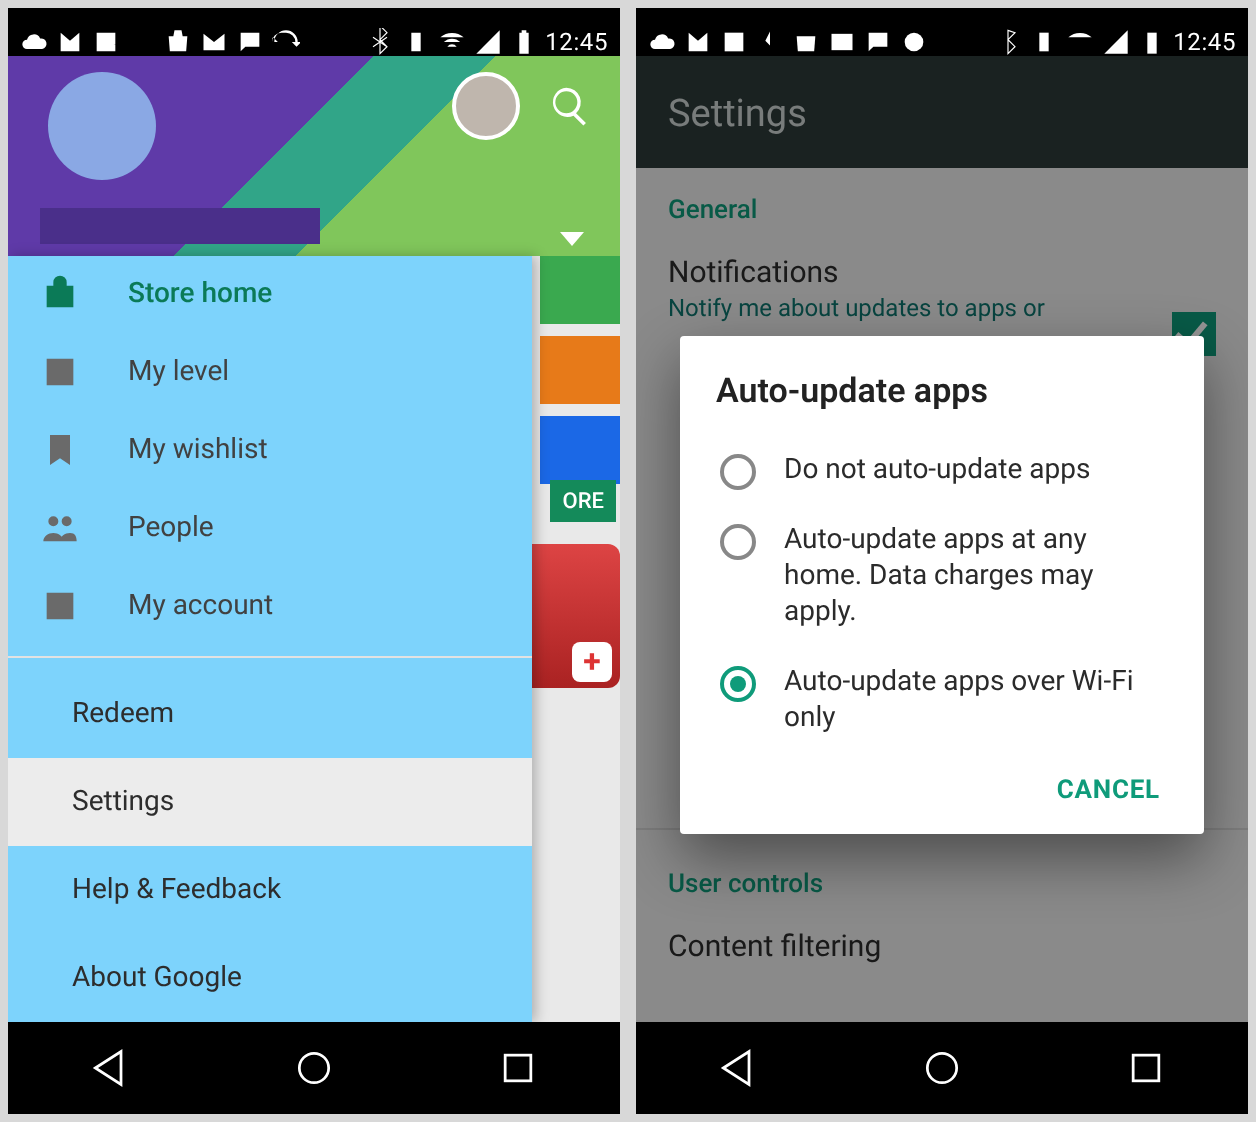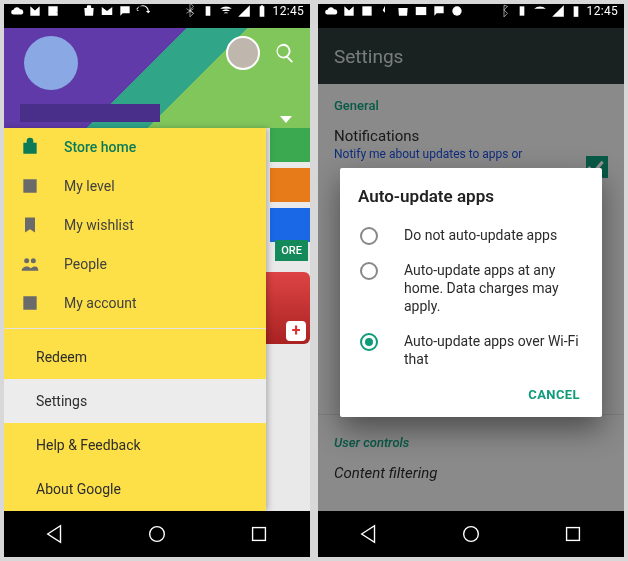--- a/index.html
+++ b/index.html
@@ -10,21 +10,21 @@
     height: 561px;
     overflow: hidden;
     display: flex;
     gap: 8px;
     padding: 4px;
   }
   .phone { position: relative; width: 308px; height: 553px; background:#000; overflow:hidden; }
 
   
   .statusbar {
-    height: 24px; background:#000; color:#fff; display:flex; align-items:flex-start;
+    height: 24px; background:#000; color:#fff; display:flex; align-items:flex-end;
     font-size:12px; padding:0 6px; gap:4px;
   }
   .statusbar .left { display:flex; gap:4px; }
   .statusbar .right { margin-left:auto; display:flex; gap:4px; align-items:center;}
   .statusbar svg { width:14px; height:14px; fill:#fff; }
   .clock { font-size:12px; letter-spacing:0.3px; }
 
   
   .navbar {
     position:absolute; bottom:0; left:0; right:0; height:46px; background:#000;
@@ -71,21 +71,21 @@
     background:linear-gradient(#d44,#a22); border-radius:6px;
   }
   .game-cross {
     position:absolute; top:293px; right:4px; width:20px; height:20px;
     border-radius:4px; background:#fff; color:#d33; font-weight:700;
     text-align:center; line-height:20px; font-size:16px;
   }
 
   .drawer {
     position:absolute; top:100px; left:0; width:262px; bottom:0;
-    background:#fde047; box-shadow:2px 0 6px rgba(0,0,0,.25);
+    background:#7dd3fc; box-shadow:2px 0 6px rgba(0,0,0,.25);
     display:flex; flex-direction:column;
   }
   .d-item {
     display:flex; align-items:center; height:42px; padding:0 16px;
     font-size:14px; color:#414141; gap:24px;
   }
   .d-item.active { color:#0b7a57; font-weight:500;}
   .d-item .ic { width:20px; height:20px; fill:#6a6a6a; }
   .d-item.active .ic { fill:#0b7a57; }
   .d-sep { height:1px; background:#e2e2e2; margin:6px 0; }
@@ -97,54 +97,54 @@
     background:#eeeeee;
   }
   .dim { position:absolute; inset:0; background:rgba(0,0,0,.42); }
   .appbar {
     height:56px; background:#2e3b3a; color:#cfd6d5; display:flex;
     align-items:center; padding:0 16px; font-size:19px;
   }
   .sect-label { color:#0f9b7a; font-size:13px; font-weight:500; padding:14px 16px 8px; }
   .pref { padding:6px 16px 10px; }
   .pref .title { font-size:15px; color:#2b2b2b; }
-  .pref .sub { font-size:12px; color:#1d4ed8; margin-top:2px; line-height:1.3; }
+  .pref .sub { font-size:12px; color:#0f766e; margin-top:2px; line-height:1.3; }
   .chk {
     position:absolute; right:16px; top:128px; width:22px; height:22px;
     background:#0f9b7a;
   }
   .chk::after{
     content:""; position:absolute; left:5px; top:2px; width:6px; height:12px;
     border:solid #fff; border-width:0 3px 3px 0; transform:rotate(40deg);
   }
   .divider { height:1px; background:#d8d8d8; margin:6px 0; }
 
   
   .dialog {
     position:absolute; left:22px; right:22px; top:140px;
     background:#fff; border-radius:2px; box-shadow:0 12px 30px rgba(0,0,0,.45);
     padding:18px 18px 8px;
   }
   .dialog h3 { font-size:17px; font-weight:600; color:#222; margin-bottom:12px;}
   .radio-row {
-    display:flex; gap:26px; align-items:flex-start; padding:8px 2px;
+    display:flex; gap:14px; align-items:flex-start; padding:8px 2px;
     font-size:14px; color:#2b2b2b; line-height:1.3;
   }
   .radio {
     width:18px; height:18px; border:2px solid #888; border-radius:50%; flex-shrink:0;
     margin-top:1px; position:relative;
   }
   .radio.sel { border-color:#0f9b7a; }
   .radio.sel::after{
     content:""; position:absolute; inset:3px; border-radius:50%; background:#0f9b7a;
   }
   .dialog-actions { text-align:right; padding:8px 4px 6px;}
   .dialog-actions span { color:#0f9b7a; font-weight:700; font-size:13px; letter-spacing:.4px;}
 
-  .uc-block { position:absolute; top:380px; left:0; right:0;font-style:italic; }
+  .uc-block { position:absolute; top:380px; left:0; right:0; }
 </style>
 </head>
 <body>
 
 <div class="phone">
   <div class="statusbar">
     <div class="left">
       <svg viewBox="0 0 24 24">
           <path d="M19 18H6a4 4 0 010-8 6 6 0 0111.3-1A4.5 4.5 0 0119 18z"></path>
         </svg>
@@ -337,21 +337,21 @@
       <div class="radio-row">
         <div class="radio"></div>
         <span>Do not auto-update apps</span>
       </div>
       <div class="radio-row">
         <div class="radio"></div>
         <span>Auto-update apps at any home. Data charges may apply.</span>
       </div>
       <div class="radio-row">
         <div class="radio sel"></div>
-        <span>Auto-update apps over Wi-Fi that</span>
+        <span>Auto-update apps over Wi-Fi only</span>
       </div>
       <div class="dialog-actions">
         <span>CANCEL</span>
       </div>
     </div>
   </div>
 
   <div class="navbar">
     <svg viewBox="0 0 24 24">
         <path d="M4 12L18 3v18z"></path>

